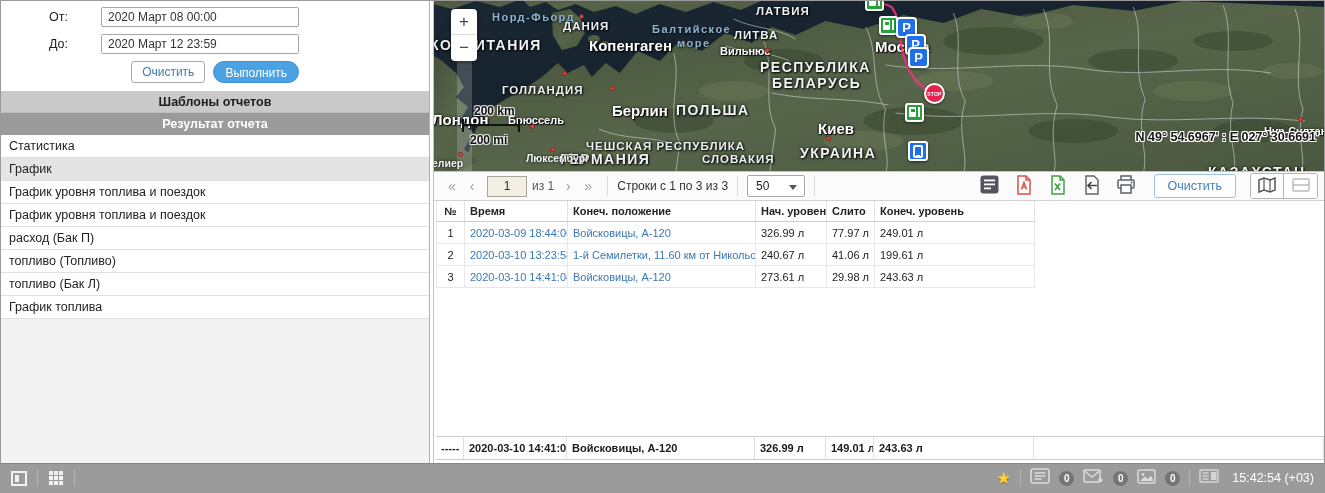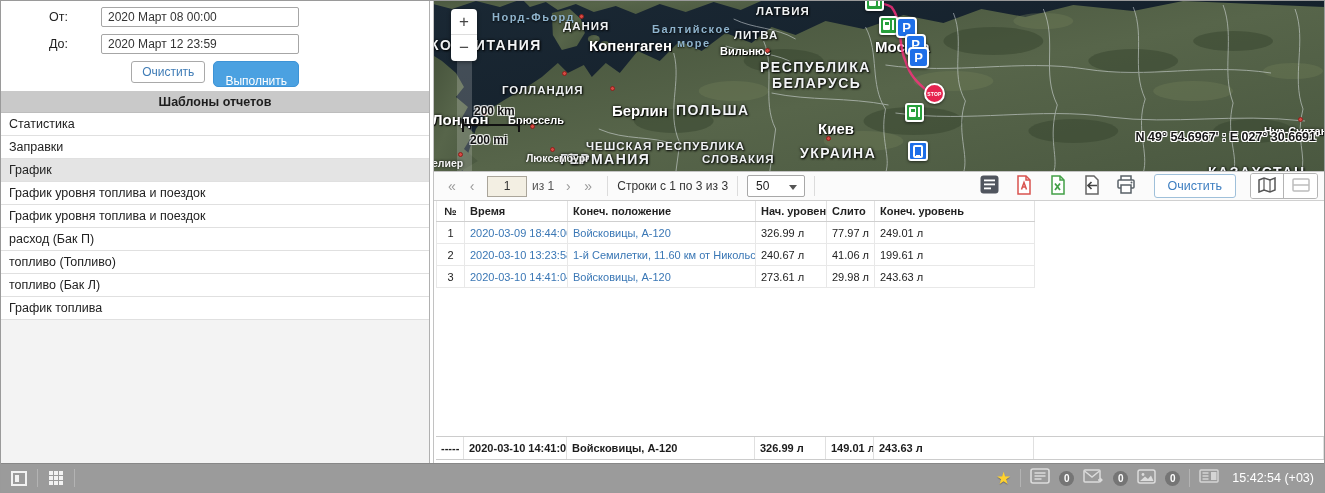--- a/index.html
+++ b/index.html
@@ -11,21 +11,21 @@
   
   .left-panel{width:429px;border-right:1px solid #b0b0b0;display:flex;flex-direction:column;background:#fff}
   .splitter{width:4px;background:#fff;border-right:1px solid #c2c2c2}
   .filter{height:90px;position:relative;background:#fff}
   .frow{position:absolute;left:48px;display:flex;align-items:center}
   .frow.r1{top:6px}.frow.r2{top:33px}
   .frow label{width:52px;font-size:12.5px;color:#222}
   .frow input{width:198px;height:20px;border:1px solid #a6a6a6;border-radius:2px;padding:0 6px;font-size:12px;color:#333;font-family:"Liberation Sans",sans-serif}
   .btnrow{position:absolute;top:60px;left:48px;width:250px;display:flex;justify-content:flex-end;gap:8px}
   .btn-clear-left{height:22px;padding:0 10px;background:#fff;border:1px solid #a9a9a9;border-radius:3px;color:#3f7cb6;font-size:12px;cursor:pointer;font-family:"Liberation Sans",sans-serif}
-  .btn-exec{height:22px;padding:12px 11px;background:#4ba1e1;border:1px solid #3d93d6;border-radius:5px;color:#fff;font-size:12px;cursor:pointer;font-family:"Liberation Sans",sans-serif}
+  .btn-exec{height:22px;padding:4px 11px;background:#4ba1e1;border:1px solid #3d93d6;border-radius:11px;color:#fff;font-size:12px;cursor:pointer;font-family:"Liberation Sans",sans-serif}
   .sec-hdr{height:22px;display:flex;align-items:center;justify-content:center;font-size:12.5px;font-weight:bold}
   .sec-hdr.templates{background:#c9c9c9;color:#1d1d1d;border-bottom:1px solid #bdbdbd}
   .sec-hdr.result{background:#9b9b9b;color:#fff}
   .report-list{flex:1;background:#f3f3f3;overflow:hidden}
   .report-item{height:23px;line-height:23px;padding-left:8px;font-size:12.5px;color:#222;background:#fff;border-bottom:1px solid #e0e0e0;white-space:nowrap;overflow:hidden;cursor:pointer}
   .report-item.selected{background:#e4e4e4}
 
   
   .right-panel{flex:1;display:flex;flex-direction:column;min-width:0}
 
@@ -118,23 +118,23 @@
         <div class="frow r2">
           <label>До:</label>
           <input type="text" value="2020 Март 12 23:59" style="">
         </div>
         <div class="btnrow">
           <button class="btn-clear-left">Очистить</button>
           <button class="btn-exec">Выполнить</button>
         </div>
       </div>
       <div class="sec-hdr templates">Шаблоны отчетов</div>
+      <div class="sec-hdr result">Результат отчета</div>
       <div class="report-list">
           <div class="report-item">Статистика</div>
-          <div class="report-item">Заправки</div>
           <div class="report-item selected">График</div>
           <div class="report-item">График уровня топлива и поездок</div>
           <div class="report-item">График уровня топлива и поездок</div>
           <div class="report-item">расход (Бак П)</div>
           <div class="report-item">топливо (Топливо)</div>
           <div class="report-item">топливо (Бак Л)</div>
           <div class="report-item">График топлива</div>
         </div>
     </div>
     <div class="splitter"></div>

